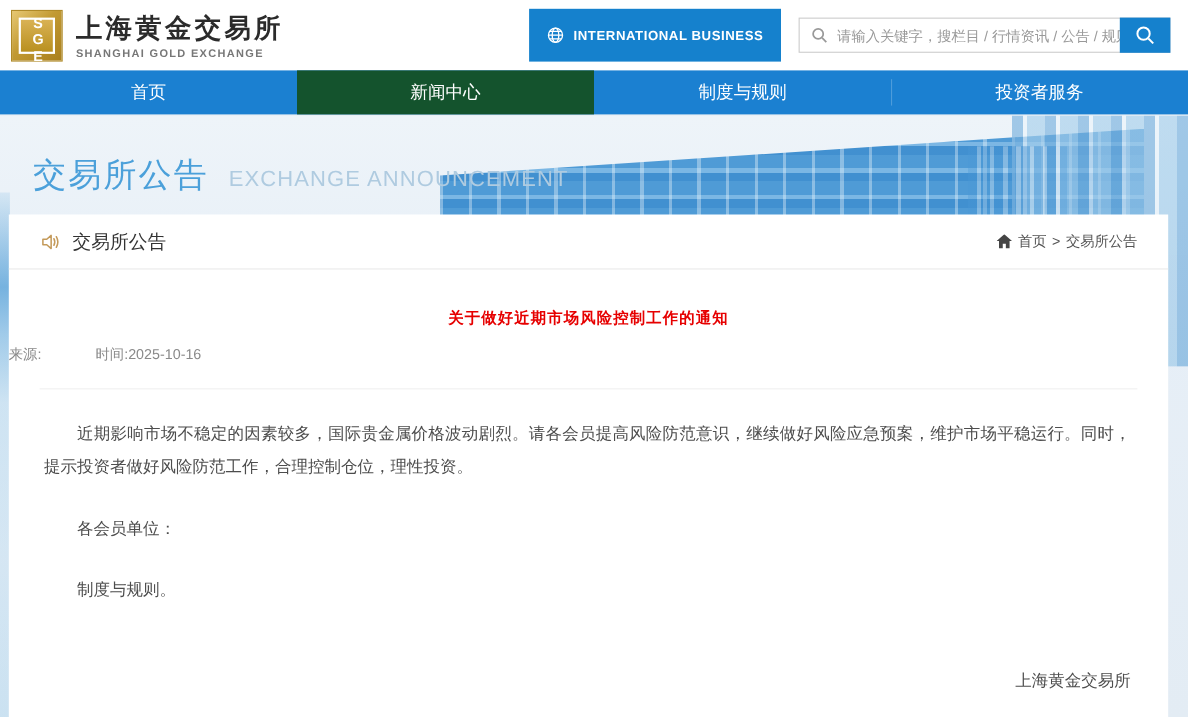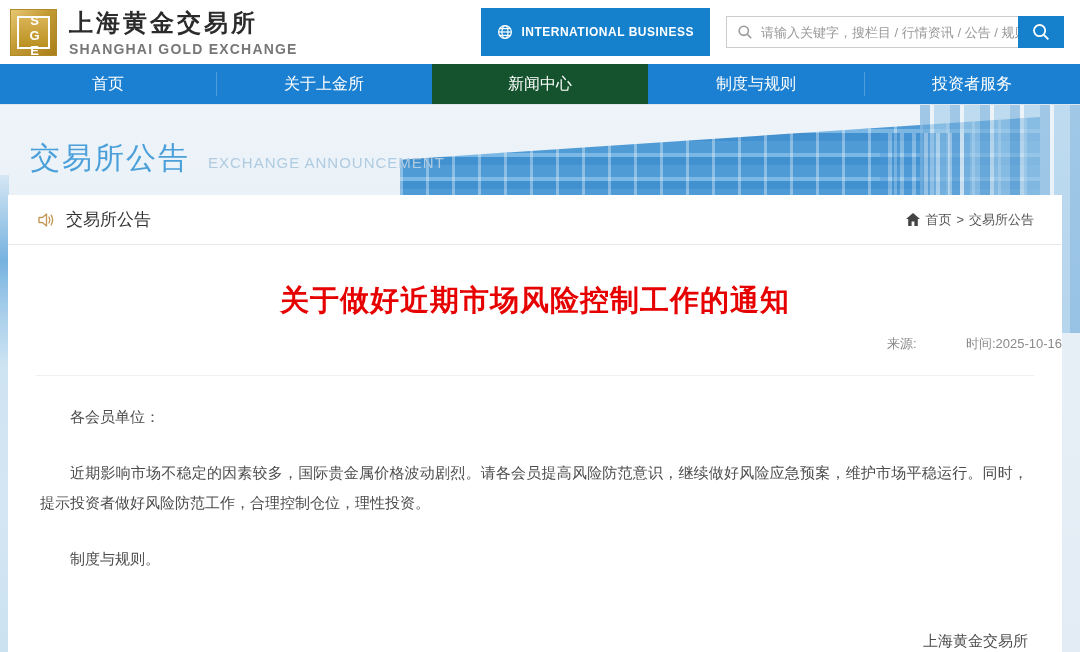--- a/index.html
+++ b/index.html
@@ -17,21 +17,21 @@
     background:linear-gradient(135deg,#e7c873 0%,#c29a33 45%,#a97f1d 100%);
     border:1px solid #b08a28;
   }
   .logo-box:before{ content:""; position:absolute; left:6px; top:6px; right:6px; bottom:6px;
     border:2px solid #fff; background:linear-gradient(180deg,#d9b255,#b9901f); }
   .logo-acronym { position:absolute; left:0; top:4px; width:100%; text-align:center;
     color:#fff; font-weight:bold; font-size:13px; letter-spacing:0; line-height:13px;
     writing-mode:vertical-lr; text-orientation:upright; height:40px; left:17px; top:3px; width:14px; }
   .brand-text { margin-left:12px; }
   .brand-cn { font-size:24px; font-weight:bold; color:#2b2b2b; letter-spacing:3px; font-family:"Liberation Serif","DejaVu Serif",serif; }
-  .brand-en { font-size:14px; font-weight:bold; color:#777; letter-spacing:1.2px; margin-top:2px; }
+  .brand-en { font-size:10px; font-weight:bold; color:#777; letter-spacing:1.2px; margin-top:2px; }
   .top-right { margin-left:auto; display:flex; align-items:center; margin-right:16px; }
   .intl-btn {
     height:48px; background:#1581cd; color:#fff; border:none; cursor:pointer;
     font-size:12px; font-weight:bold; letter-spacing:.5px;
     display:flex; align-items:center; gap:8px; padding:14px 16px;
   }
   .searchbar { display:flex; align-items:center; height:32px; margin-left:16px;
     border:1px solid #ccc; background:#fff; }
   .searchbar .lead-icon { padding:0 8px 0 10px; display:flex; align-items:center; }
   .searchbar input { border:none; outline:none; width:258px; height:28px; font-size:13px; color:#333;
@@ -58,29 +58,29 @@
   .bld-tower { position:absolute; right:0; top:0; width:160px; height:228px; opacity:.65;
     background:
       repeating-linear-gradient(90deg, rgba(47,134,203,.55) 0 10px, rgba(255,255,255,.6) 10px 14px, rgba(125,185,227,.5) 14px 30px),
       linear-gradient(180deg,#cfe4f3,#bcd9ee); }
   .bld-tower2 { position:absolute; right:110px; top:28px; width:90px; height:120px; opacity:.55;
     background:repeating-linear-gradient(90deg, rgba(73,151,214,.6) 0 8px, rgba(255,255,255,.55) 8px 12px); }
   .bld-left { position:absolute; left:0; top:70px; width:9px; height:478px; opacity:.8;
     background:linear-gradient(180deg, rgba(125,185,227,.25) 0%, #5aa3d9 18%, #8fc2e6 27%, rgba(176,214,238,.55) 40%, rgba(190,220,240,.5) 70%, rgba(176,214,238,.6) 100%); }
   .banner-text { position:absolute; left:30px; top:33px; display:flex; align-items:baseline; gap:18px; }
   .banner-cn { font-size:30px; color:#4ba0da; letter-spacing:2px; }
-  .banner-en { font-size:15px; color:#afcbe0; letter-spacing:1px;margin-top:14px; }
+  .banner-en { font-size:20px; color:#afcbe0; letter-spacing:1px;margin-top:14px; }
   
   .card { position:absolute; left:8px; top:195px; width:1054px; height:457px; background:#fff; z-index:3; }
   .card-head { height:50px; display:flex; align-items:center; padding:0 28px; border-bottom:1px solid #e9e9e9; }
   .sec-title { font-size:17px; color:#333; margin-left:10px; }
   .crumbs { margin-left:auto; display:flex; align-items:center; gap:5px; font-size:13px; color:#555; }
   .crumbs a { color:#555; text-decoration:none; }
-  .art-title { text-align:center; color:#e60000; font-size:29px; font-weight:bold; margin-top:36px; letter-spacing:1px; }
-  .art-meta { text-align:right; margin-top:14px; font-size:13px; color:#8a8a8a; }
+  .art-title { text-align:center; color:#e60000; font-size:14px; font-weight:bold; margin-top:36px; letter-spacing:1px; }
+  .art-meta { text-align:left; margin-top:14px; font-size:13px; color:#8a8a8a; }
   .art-meta .gap { display:inline-block; width:42px; }
   .rule { border:none; border-top:1px solid #efefef; margin:22px 28px 0 28px; }
   .body-text { padding:26px 34px 0 32px; font-size:15px; color:#4d4d4d; line-height:30px; }
   .body-text p { text-indent:2em; margin-bottom:26px; text-align:justify; }
   .sign { text-align:right; padding-right:34px; font-size:15px; color:#4d4d4d; }
   .sign-name { margin-top:58px; }
   .icon { display:inline-flex; align-items:center; }
 </style>
 </head>
 <body>
@@ -123,21 +123,20 @@
               <line x1="13" y1="13" x2="17.4" y2="17.4"></line>
           </svg>
         </span>
       </button>
     </div>
   </div>
 </div>
 
 <div class="nav">
   <a href="#">首页</a>
-  <a href="#">关于上金所</a>
   <a href="#" class="active">新闻中心</a>
   <a href="#">制度与规则</a>
   <a href="#">投资者服务</a>
 </div>
 
 <div class="hero">
   <div class="bld-main"></div>
   <div class="bld-tower"></div>
   <div class="bld-tower2"></div>
   <div class="bld-left"></div>
@@ -173,20 +172,20 @@
 
   <div class="art-meta">
     <span>来源:</span>
     <span class="gap"></span>
     <span>时间:</span><span>2025-10-16</span>
   </div>
 
   <hr class="rule">
 
   <div class="body-text">
+    <p>近期影响市场不稳定的因素较多，国际贵金属价格波动剧烈。请各会员提高风险防范意识，继续做好风险应急预案，维护市场平稳运行。同时，提示投资者做好风险防范工作，合理控制仓位，理性投资。</p>
     <p>各会员单位：</p>
-    <p>近期影响市场不稳定的因素较多，国际贵金属价格波动剧烈。请各会员提高风险防范意识，继续做好风险应急预案，维护市场平稳运行。同时，提示投资者做好风险防范工作，合理控制仓位，理性投资。</p>
     <p>制度与规则。</p>
   </div>
 
   <div class="sign sign-name">上海黄金交易所</div>
 
 </div>
 
 </body></html>

